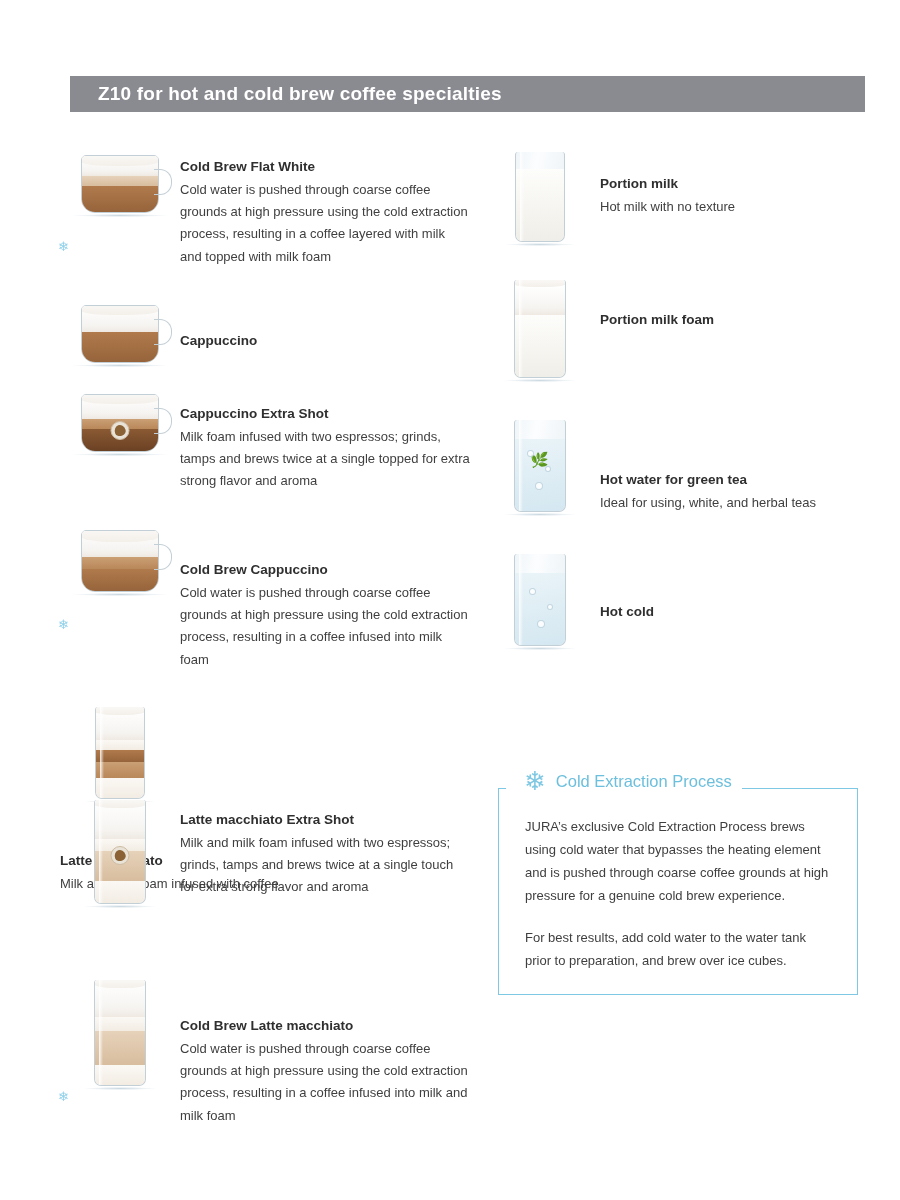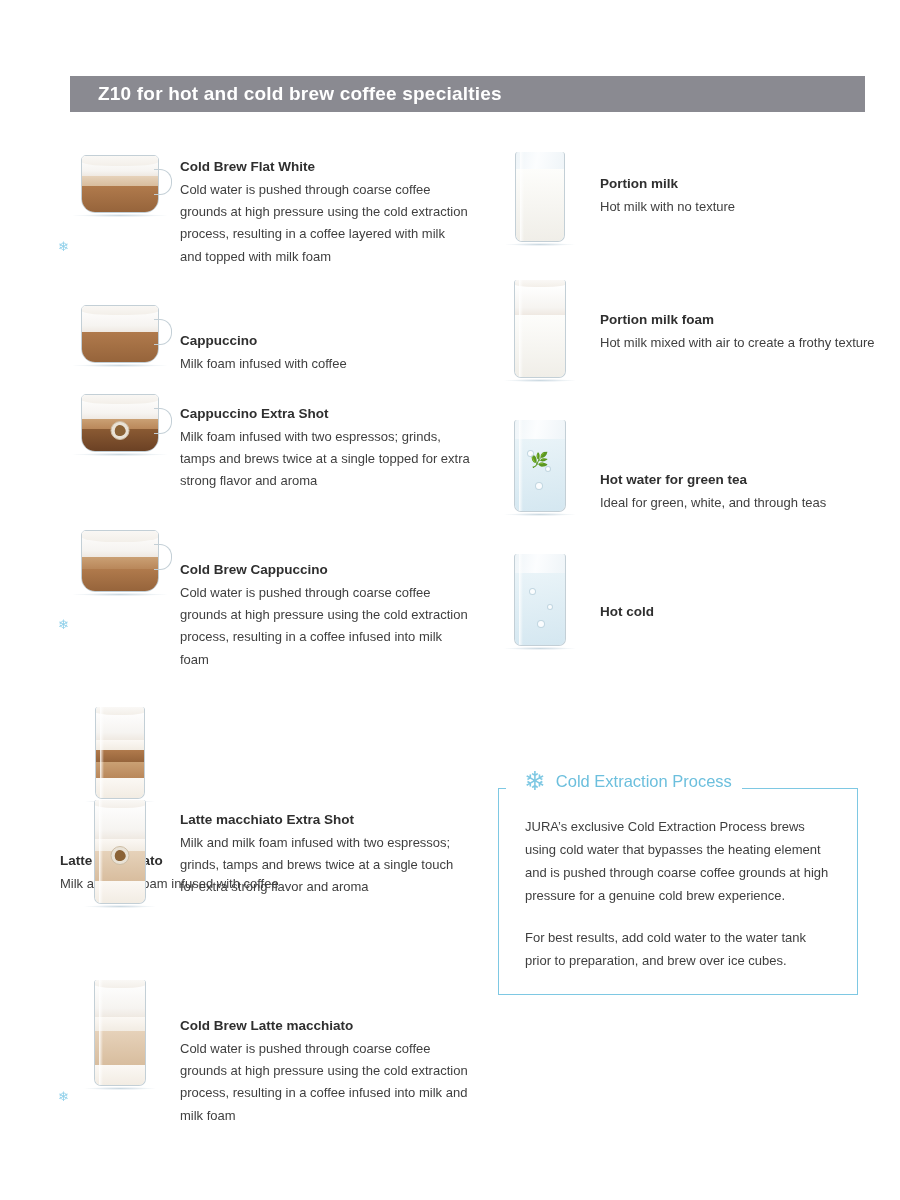--- a/index.html
+++ b/index.html
@@ -297,21 +297,20 @@
             <div class="fill layer-coffee-mid" style="height:30px;"></div>
             <div class="fill foam" style="height:26px; bottom:30px;"></div>
             <div class="foam-dome" style="top:-9px;"></div>
           </div>
           <div class="cup-handle"></div>
           <div class="shadow" style="width:96px;"></div>
         </div>
       </div>
       <div class="item-text" style="padding-top:26px;">
         <p class="item-title">Cappuccino</p>
-        <p class="item-desc">Milk foam infused with coffee</p>
       </div>
     </div>
 
     <div class="item" style="height:136px;">
       <div class="item-art">
         <div class="glassware" style="margin-bottom:44px;">
           <div class="cupglass">
             <div class="fill layer-coffee-dark" style="height:22px;"></div>
             <div class="fill layer-coffee-lt" style="height:10px; bottom:22px;"></div>
             <div class="fill foam" style="height:24px; bottom:32px;"></div>
@@ -433,42 +432,41 @@
           <div class="tumbler" style="width:52px; height:98px;">
             <div class="fill layer-milkwhite" style="height:62px;"></div>
             <div class="fill foam" style="height:30px; bottom:62px;"></div>
             <div class="foam-dome" style="top:-5px; height:12px;"></div>
           </div>
           <div class="shadow" style="width:72px;"></div>
         </div>
       </div>
       <div class="item-text" style="padding-top:30px;">
         <p class="item-title">Portion milk foam</p>
-        <p class="item-desc">Hot milk mixed with air to create a frothy texture</p>
       </div>
     </div>
 
     <div class="item" style="height:134px;">
       <div class="item-art">
         <div class="glassware" style="margin-bottom:22px;">
           <div class="tumbler" style="width:52px; height:92px;">
             <div class="fill layer-water" style="height:72px;"></div>
             <div class="leaf">🌿</div>
             <div class="bubbles">
               <b style="left:12px; top:30px; width:5px; height:5px;"></b>
               <b style="left:30px; top:46px; width:4px; height:4px;"></b>
               <b style="left:20px; top:62px; width:6px; height:6px;"></b>
             </div>
           </div>
           <div class="shadow" style="width:72px;"></div>
         </div>
       </div>
       <div class="item-text" style="padding-top:50px;">
         <p class="item-title">Hot water for green tea</p>
-        <p class="item-desc">Ideal for green, white, and through teas</p>
+        <p class="item-desc">Ideal for using, white, and herbal teas</p>
       </div>
     </div>
 
     <div class="item" style="height:120px;">
       <div class="item-art">
         <div class="glassware" style="margin-bottom:16px;">
           <div class="tumbler" style="width:52px; height:92px;">
             <div class="fill layer-water" style="height:72px;"></div>
             <div class="bubbles">
               <b style="left:14px; top:34px; width:5px; height:5px;"></b>

